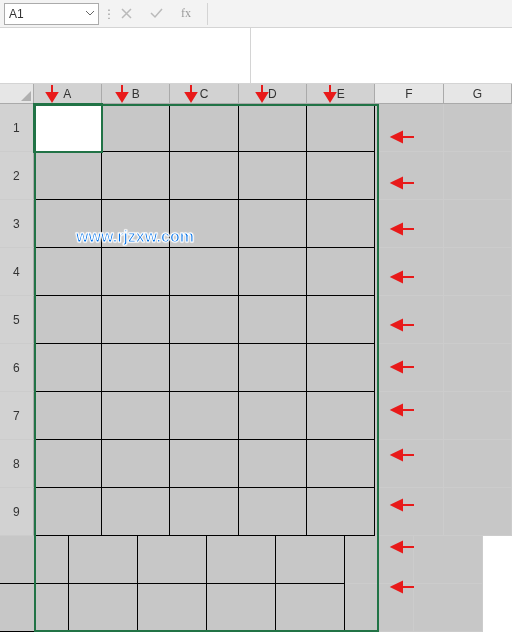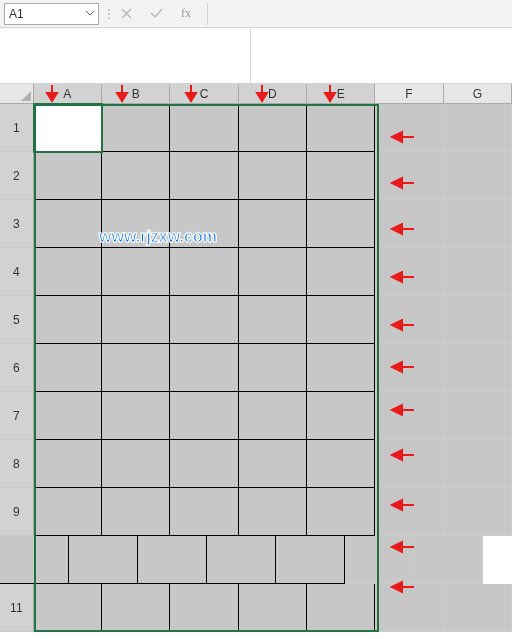--- a/index.html
+++ b/index.html
@@ -343,21 +343,20 @@
     <div class="row">
       <div class="cell"></div>
         <div class="cell"></div>
         <div class="cell"></div>
         <div class="cell"></div>
         <div class="cell"></div>
         <div class="cell outside"></div>
         <div class="cell outside"></div>
     </div>
     <div class="row">
-      <div class="row-header selected">11</div>
       <div class="cell"></div>
         <div class="cell"></div>
         <div class="cell"></div>
         <div class="cell"></div>
         <div class="cell"></div>
         <div class="cell outside"></div>
         <div class="cell outside"></div>
     </div>
   </div>
 </div>
@@ -405,13 +404,13 @@
 <svg class="red-arrow-left" style="left:388px; top:498px;" viewBox="0 0 28 14">
     <path d="M26 7 L10 7 M4 7 L14 2 L14 12 Z" fill="#e81a1a" stroke="#e81a1a" stroke-width="2"></path>
   </svg>
 <svg class="red-arrow-left" style="left:388px; top:540px;" viewBox="0 0 28 14">
     <path d="M26 7 L10 7 M4 7 L14 2 L14 12 Z" fill="#e81a1a" stroke="#e81a1a" stroke-width="2"></path>
   </svg>
 <svg class="red-arrow-left" style="left:388px; top:580px;" viewBox="0 0 28 14">
     <path d="M26 7 L10 7 M4 7 L14 2 L14 12 Z" fill="#e81a1a" stroke="#e81a1a" stroke-width="2"></path>
   </svg>
 
-<div class="watermark-text" style="left:99px; top:228px;">www.rjzxw.com</div>
+<div class="watermark-text" style="left:76px; top:228px;">www.rjzxw.com</div>
 
 </body></html>

